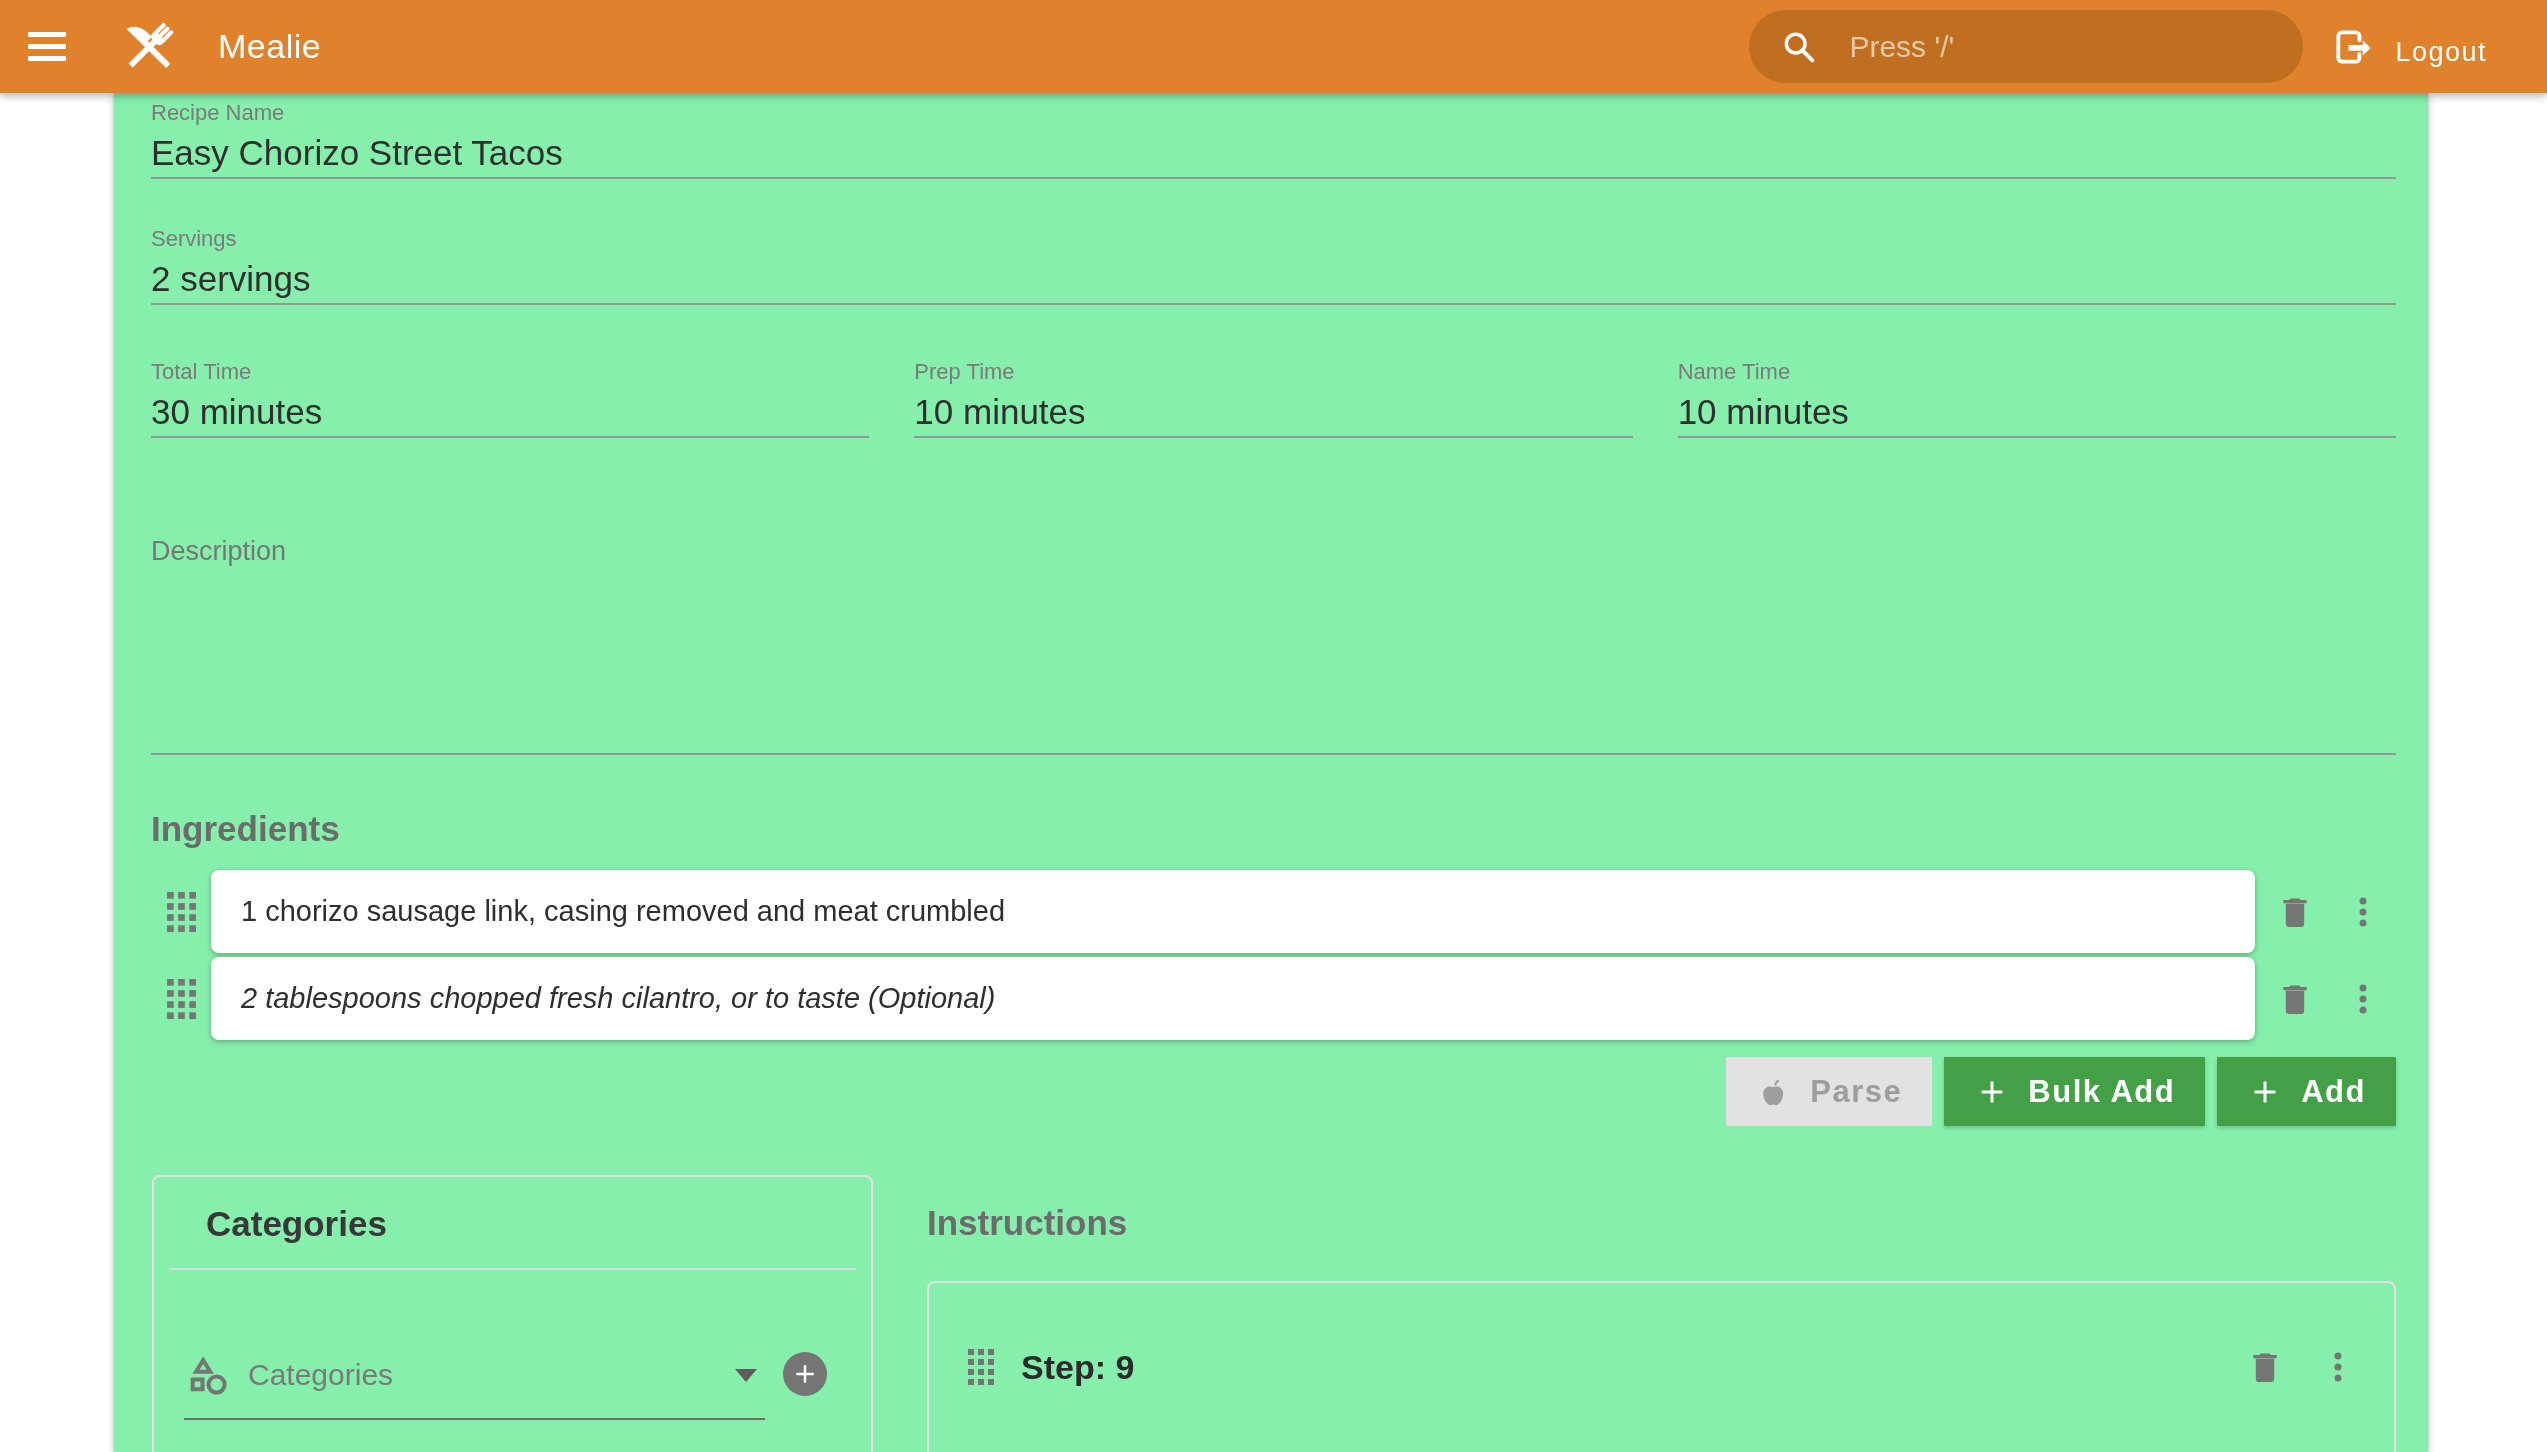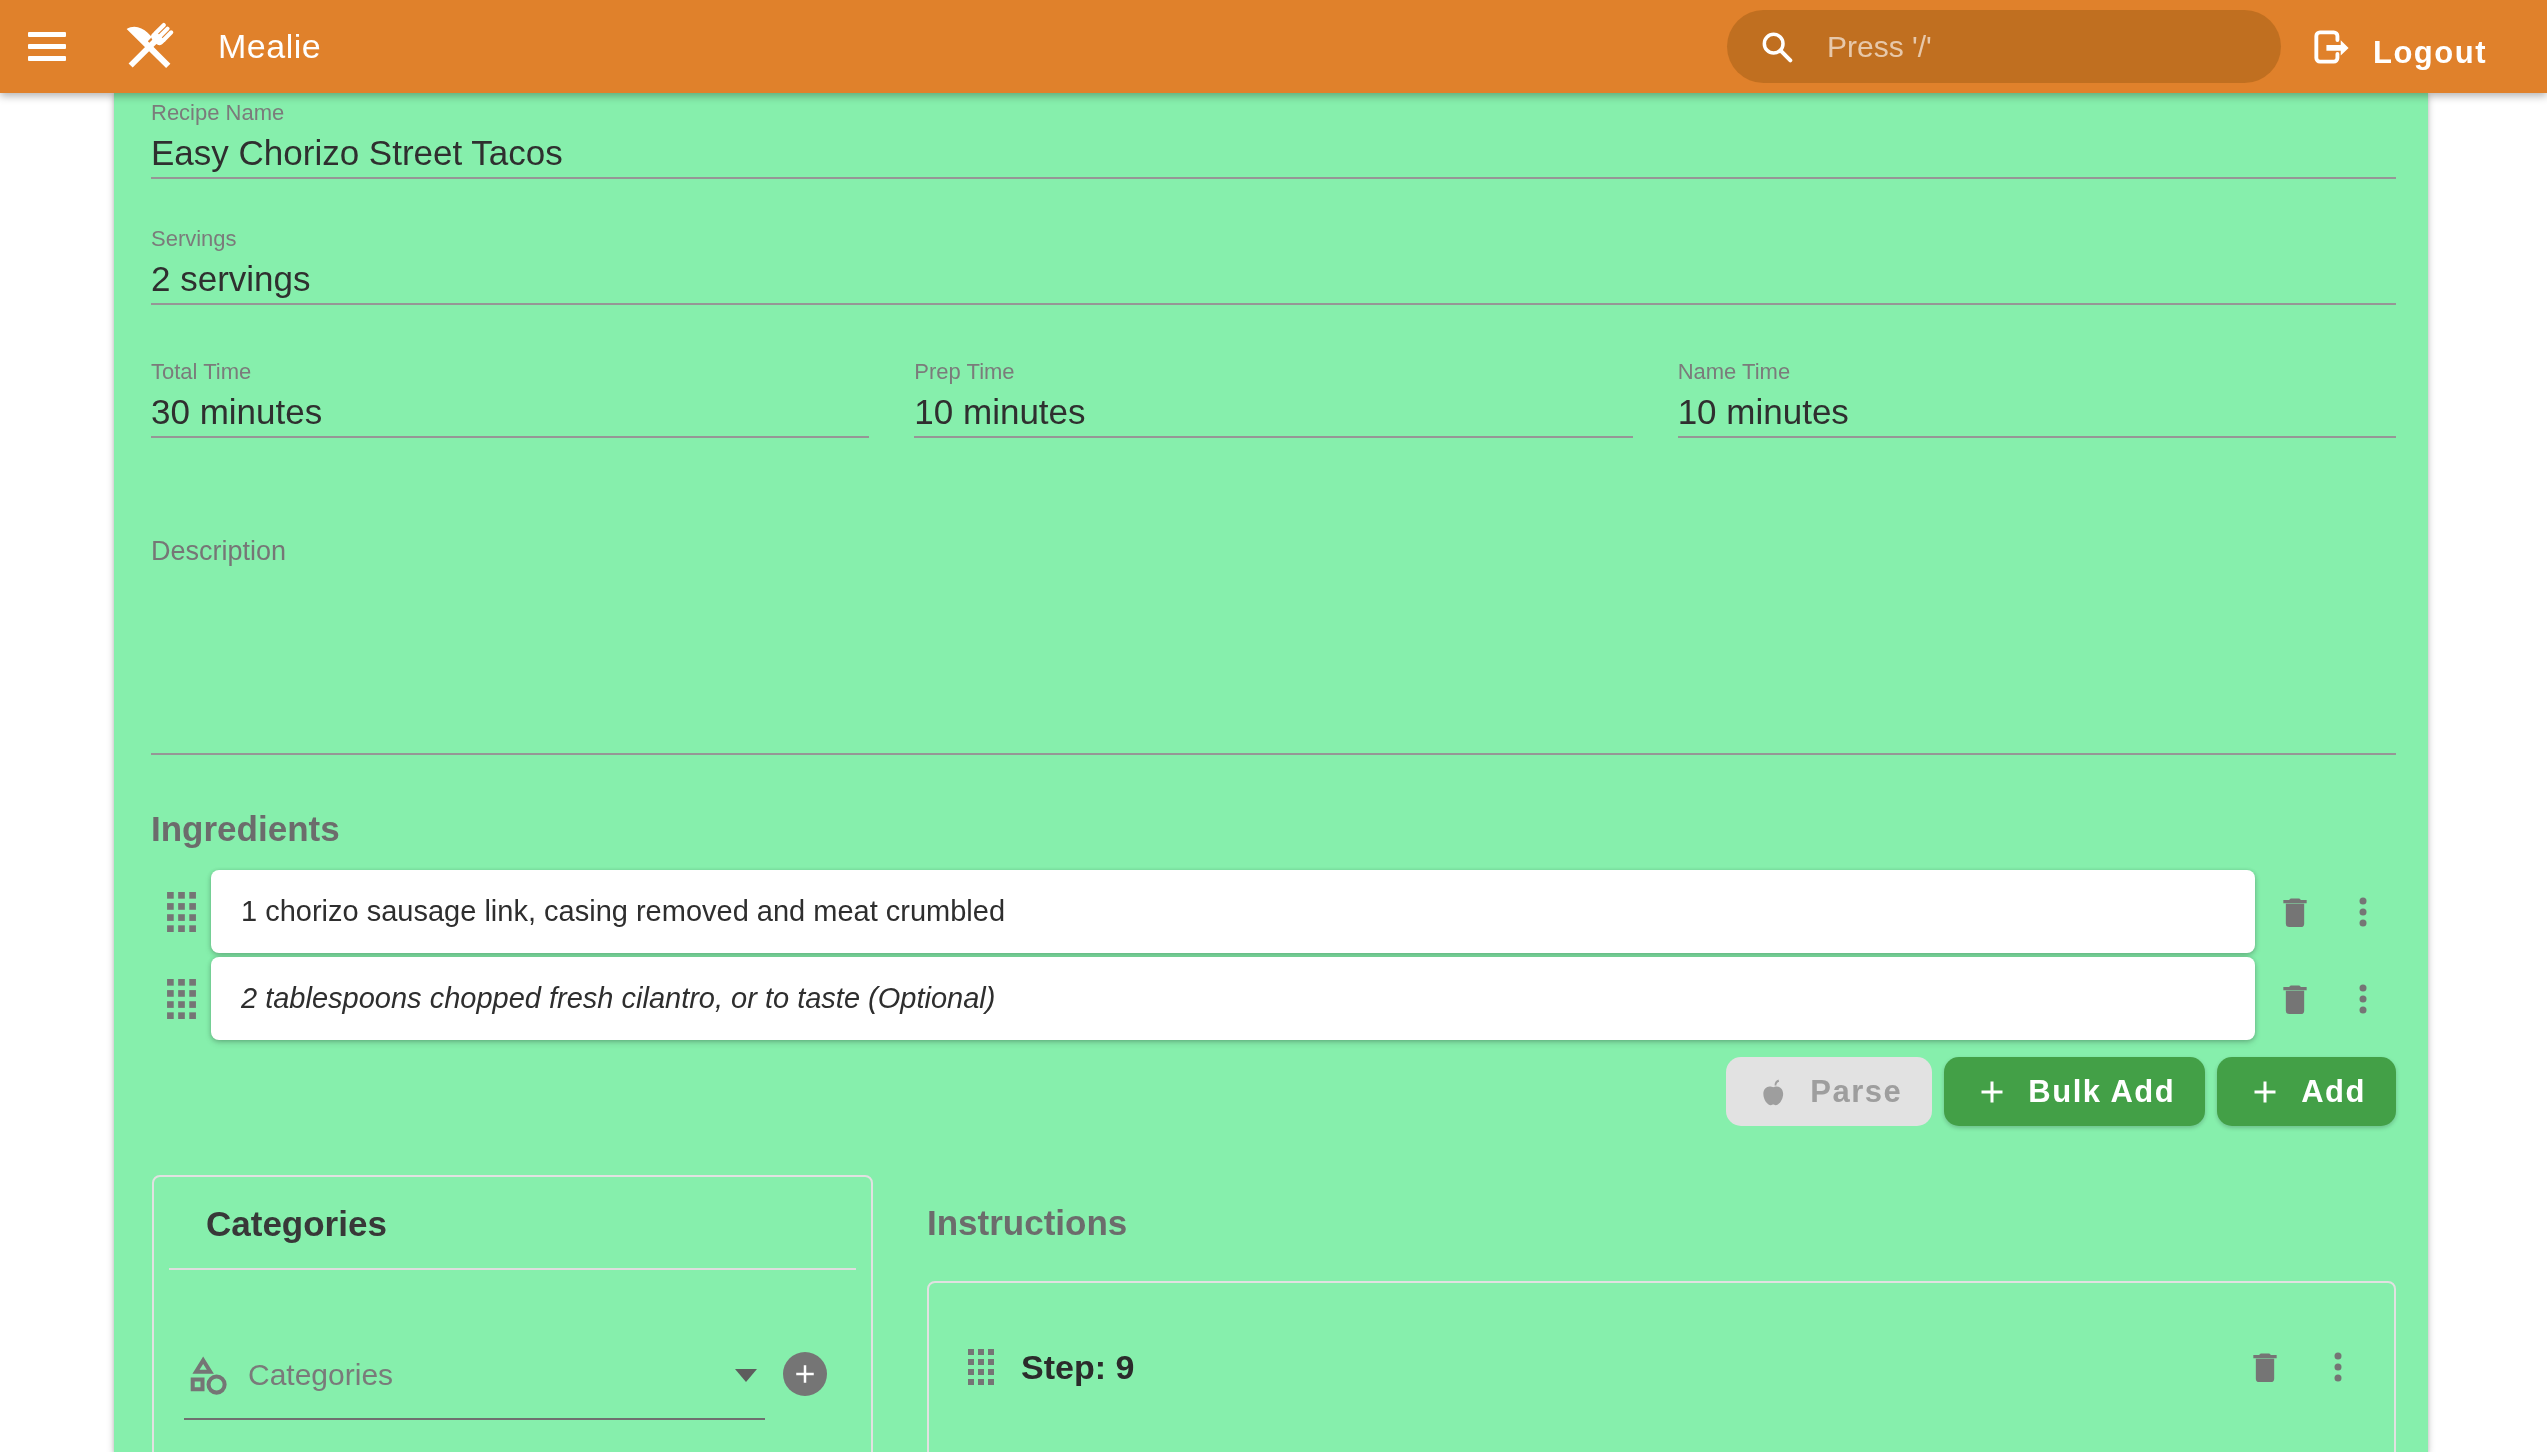--- a/index.html
+++ b/index.html
@@ -23,21 +23,21 @@
     justify-content:center;gap:7px;background:none;border:none;cursor:pointer;padding:0;}
   .menu-btn span{display:block;width:38px;height:5px;background:#fff;border-radius:1px;}
   .logo{margin-left:40px;width:66px;height:66px;}
   .app-title{color:#fff;font-size:34px;font-weight:500;margin-left:36px;letter-spacing:0.5px;}
   .spacer{flex:1;}
   .search-box{width:554px;height:73px;border-radius:37px;background:var(--primary-dark);
     display:flex;align-items:center;padding:0 24px 0 30px;margin-right:28px;cursor:text;}
   .search-placeholder{margin-left:30px;font-size:30px;color:rgba(255,255,255,.62);}
   .logout-btn{display:flex;align-items:center;gap:20px;margin-right:60px;background:none;
     border:none;color:#fff;cursor:pointer;padding:0;}
-  .logout-label{font-size:31px;font-weight:700;letter-spacing:1.5px;color:#fff;margin-top:12px;}
+  .logout-label{font-size:27px;font-weight:400;letter-spacing:1.5px;color:#fff;margin-top:12px;}
   
   .main-card{
     width:2314px;margin-left:114px;height:1360px;background:#86efac;
     box-shadow:0 2px 7px rgba(0,0,0,.25),0 0 3px rgba(0,0,0,.12);
     padding:6px 32px 0 37px;position:relative;
   }
   .f-label{font-size:22px;line-height:28px;color:#7b7b7b;}
   .f-value{font-size:35px;line-height:44px;color:#2f2f2f;margin-top:4px;white-space:nowrap;}
   .u-line{border-bottom:2px solid #969696;margin-top:2px;}
   .servings-field{margin-top:46px;}
@@ -54,21 +54,21 @@
     background:none;border:none;padding:0;}
   .ing-card{flex:1;height:83px;background:#fff;border-radius:8px;
     box-shadow:0 1px 4px rgba(0,0,0,.2),0 3px 7px rgba(0,0,0,.12);
     display:flex;align-items:center;padding:0 30px;font-size:29px;color:#2e2e2e;cursor:text;}
   .icon-btn{width:44px;height:44px;display:flex;align-items:center;justify-content:center;
     background:none;border:none;cursor:pointer;padding:0;}
   .ing-row .trash{margin-left:18px;}
   .ing-row .kebab{margin-left:24px;}
   
   .btns-row{display:flex;justify-content:flex-end;gap:12px;margin-top:17px;}
-  .btn{height:69px;border-radius:15px;border:none;display:flex;align-items:center;
+  .btn{height:69px;border-radius:1px;border:none;display:flex;align-items:center;
     justify-content:center;gap:18px;font-size:31px;font-weight:700;letter-spacing:1.5px;
     padding:0 30px;font-family:inherit;cursor:pointer;text-align:right;}
   .btn.disabled{background:#e2e2e2;color:#9e9e9e;cursor:default;}
   .btn.green{background:var(--green);color:#fff;box-shadow:0 2px 4px rgba(0,0,0,.2);}
   
   .bottom{display:flex;margin-top:49px;}
   .cat-card{width:721px;margin-left:1px;border:2px solid #e1e1e1;border-radius:8px;height:318px;}
   .cat-title{margin:25px 0 0 52px;font-size:35px;font-weight:700;color:#383838;line-height:44px;}
   .cat-divider{margin:22px 15px 0;border-top:2px solid #dedede;}
   .cat-row{margin:82px 0 0 30px;display:flex;align-items:flex-start;}

